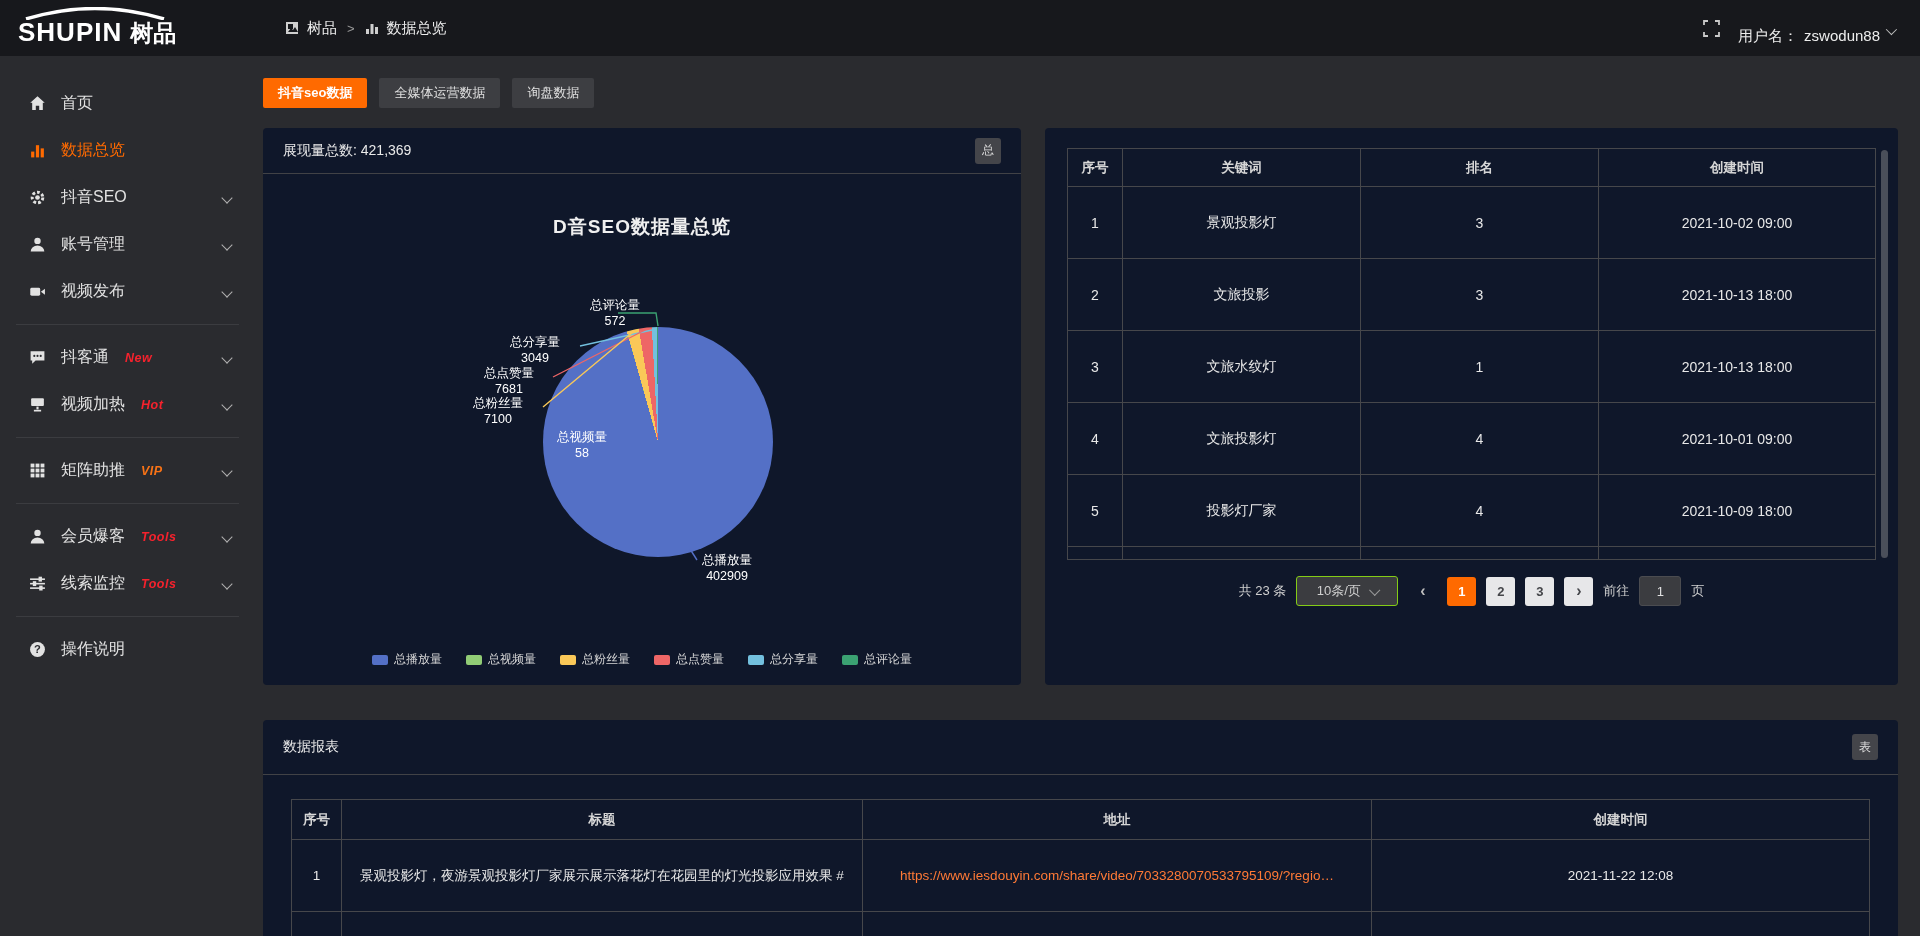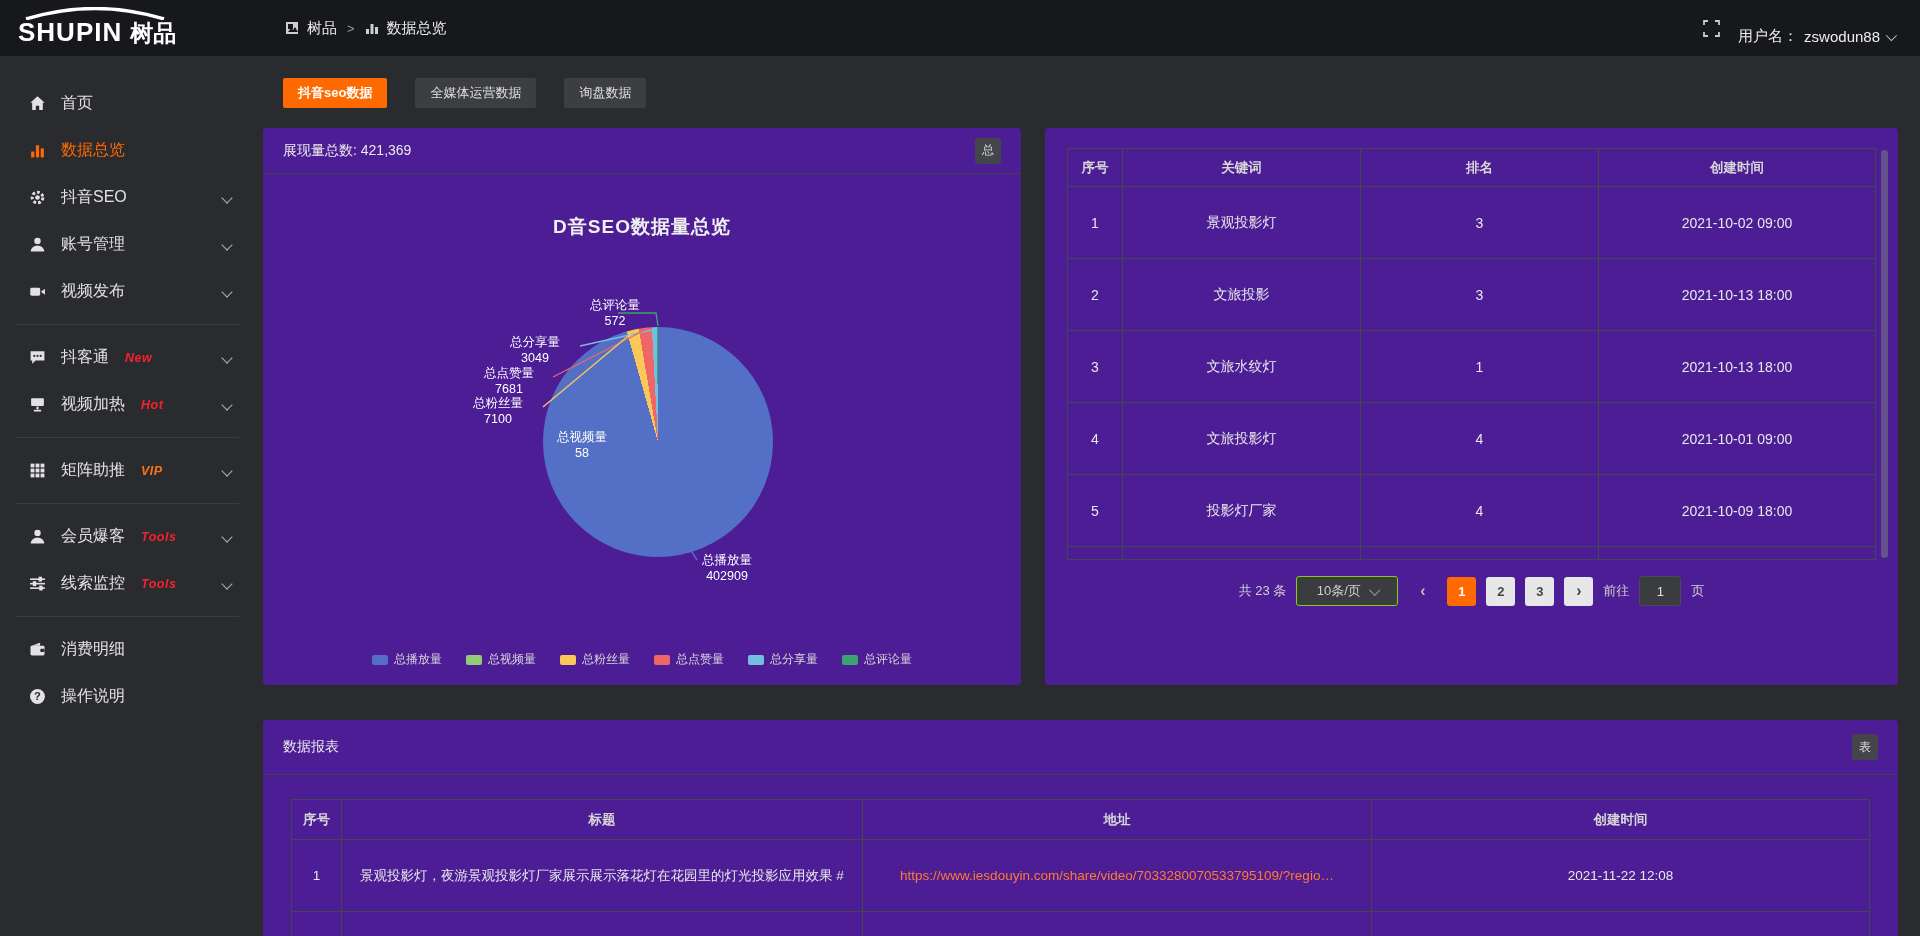--- a/index.html
+++ b/index.html
@@ -13,44 +13,44 @@
   .logo { width:255px; padding-left:18px; display:flex; flex-direction:column; }
   .logo-arc { margin-left:2px; margin-bottom:-3px; }
   .logo-row { display:flex; align-items:baseline; white-space:nowrap; }
   .logo-en { font-size:26px; font-weight:800; letter-spacing:1px; color:#fff; }
   .logo-cn { font-size:23px; font-weight:700; color:#fff; margin-left:8px; }
   .breadcrumb { display:flex; align-items:center; gap:8px; font-size:15px; color:#ededed; margin-left:30px; }
   .bc-sep { color:#9a9a9a; font-size:13px; margin:0 2px; }
   .bc-ic { display:inline-flex; align-items:flex-end; }
   .header-right { margin-left:auto; display:flex; align-items:center; gap:18px; padding-right:26px; }
   .fullscreen-btn { display:flex; align-items:center; cursor:pointer; }
-  .user-chip { display:flex; align-items:center; gap:6px; font-size:15px; color:#ededed;margin-top:17px; }
+  .user-chip { display:flex; gap:6px; font-size:15px; color:#ededed;margin-top:17px; }
   .chev { width:8px; height:8px; border-right:1.6px solid #bdbdbd; border-bottom:1.6px solid #bdbdbd;
     transform:rotate(45deg) translateY(-2px); }
 
   
   .sidebar { position:absolute; top:64px; left:0; width:255px; bottom:0; padding-top:16px; }
   .s-item { height:47px; display:flex; align-items:center; padding-left:28px; color:#e2e2e2;
     font-size:16px; cursor:pointer; }
   .s-item.active { color:#ff6a00; }
   .s-ic { width:18px; height:18px; margin-right:15px; display:inline-flex; align-items:center; justify-content:center; }
   .s-tag { font-size:12.5px; font-weight:700; font-style:italic; margin-left:16px; letter-spacing:.5px; }
   .s-chev { width:8px; height:8px; border-right:1.6px solid #b0b0b0; border-bottom:1.6px solid #b0b0b0;
     transform:rotate(45deg); margin-left:auto; margin-right:24px; }
   .s-divider { border-top:1px solid #3b3c40; margin:9px 16px; }
 
   
   .main { position:absolute; left:255px; top:56px; right:0; bottom:0; padding:22px 22px 0 8px; }
-  .tabs { display:flex; gap:28px; margin-bottom:20px;margin-left:20px; }
+  .tabs { display:flex; gap:12px; margin-bottom:20px; }
   .tab { height:30px; padding:0 15px; display:flex; align-items:center; font-size:13px; color:#e0e0e0;
     background:#3d3e42; border-radius:2px; cursor:pointer; }
   .tab.active { background:#ff6a00; color:#fff; font-weight:700; }
 
   .cards-row { display:flex; gap:24px; height:557px; }
-  .card { background:#4c1d95; border-radius:4px; }
+  .card { background:#0f172a; border-radius:4px; }
   .card-head { height:46px; display:flex; align-items:center; justify-content:space-between;
     padding:0 20px; border-bottom:1px solid #414246; }
   .card-title { font-size:14px; color:#eaeaea; }
   .mini-btn { width:26px; height:26px; background:#44454a; border:none; border-radius:3px;
     color:#ddd; font-size:12px; cursor:pointer; font-family:inherit; }
 
   
   .chart-card { flex:0 0 758px; }
   .chart-area { position:relative; height:510px; }
   .chart-title { position:absolute; top:40px; left:0; width:100%; text-align:center;
@@ -274,30 +274,20 @@
             <rect x="3.6" y="5.8" width="3.2" height="4.6"></rect>
             <rect x="1" y="11.6" width="14" height="1.5"></rect>
             <rect x="9.6" y="10" width="3.2" height="4.6"></rect>
           </svg>
       </span>
       <span>线索监控</span>
       <span class="s-tag" style="color:#f5222d">Tools</span>
       <span class="s-chev"></span>
     </div>
     <div class="s-divider"></div>
-    <div class="s-item">
-      <span class="s-ic">
-        <svg width="17" height="17" viewBox="0 0 16 16" fill="currentColor">
-            <path d="M2.2 4.4 10.4 1.6V4.4Z"></path>
-            <rect x="1.4" y="4.4" width="13.2" height="9.2" rx="1.4"></rect>
-            <rect x="10.6" y="7.4" width="4" height="3" rx="1" fill="#2a2b2f"></rect>
-          </svg>
-      </span>
-      <span>消费明细</span>
-    </div>
     <div class="s-item">
       <span class="s-ic">
         <svg width="17" height="17" viewBox="0 0 16 16">
             <circle cx="8" cy="8" r="7" fill="currentColor"></circle>
             <text x="8" y="11.6" text-anchor="middle" font-size="10.5" font-weight="bold" fill="#2a2b2f">?</text>
           </svg>
       </span>
       <span>操作说明</span>
     </div>
   </aside>

